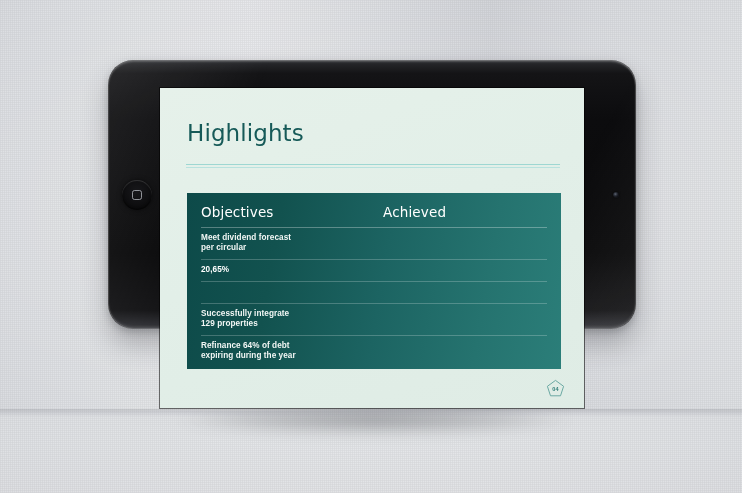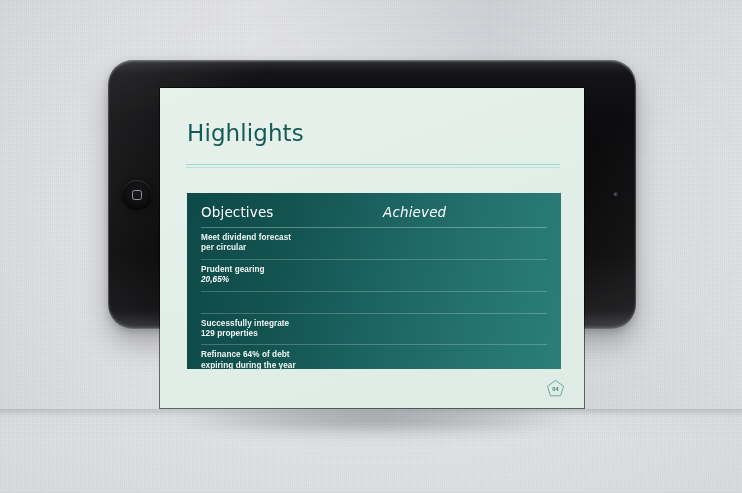--- a/index.html
+++ b/index.html
@@ -200,29 +200,28 @@
   .table-head .col-obj,
   .table-head .col-ach {
     font-size: 13.5px;
     font-weight: 400;
     font-family: "DejaVu Sans", sans-serif;
     letter-spacing: .15px;
     color: #ffffff;
   }
 
   .col-obj { width: 182px; flex: none; }
-  .col-ach { flex: 1; font-style: italic; }
+  .col-ach { flex: 1; }
 
   .table-row {
     display: flex;
-    align-items: flex-start;
+    align-items: flex-end;
     padding: 5px 0 5px 0;
     border-bottom: 1px solid rgba(255,255,255,.22);
     min-height: 22px;
-    flex-direction: column;
   }
   .table-row:last-child { border-bottom: none; }
 
   .cell {
     font-size: 8.2px;
     line-height: 10.4px;
     font-weight: 700;
     letter-spacing: .06px;
     color: #f2f7f5;
     font-family: "Liberation Sans", sans-serif;
@@ -287,23 +286,20 @@
         </div>
 
         <div id="table-body">
             <div class="table-row">
               <div class="cell col-obj">
                 <div>Meet dividend forecast</div>
                 <div>per circular</div>
               </div>
             </div>
             <div class="table-row">
-              <div class="cell col-obj">
-                <div>Prudent gearing</div>
-              </div>
               <div class="cell col-ach">
                 <div><b>20,65%</b></div>
               </div>
             </div>
             <div class="table-row">
             </div>
             <div class="table-row">
               <div class="cell col-obj">
                 <div>Successfully integrate</div>
                 <div>129 properties</div>

